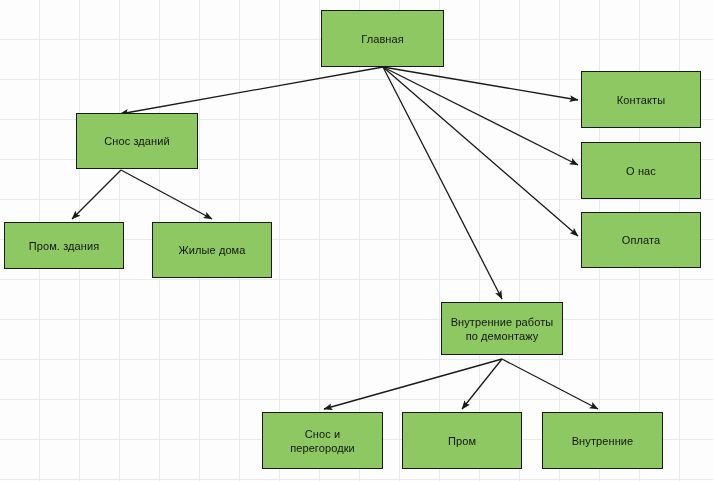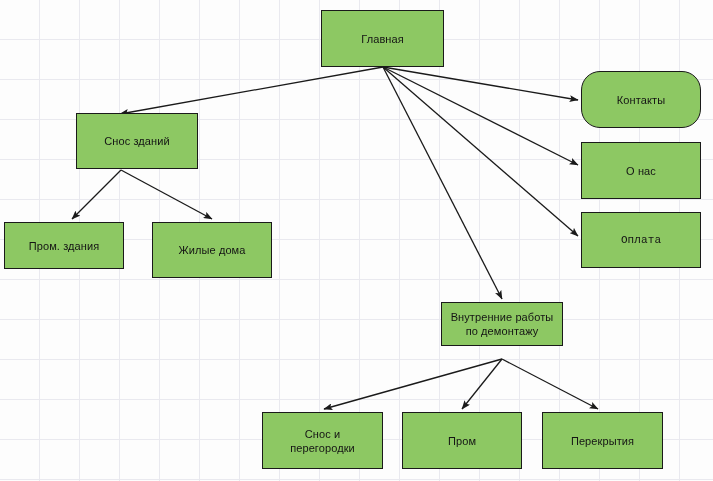--- a/index.html
+++ b/index.html
@@ -68,24 +68,24 @@
         <line x1="502" y1="359" x2="462" y2="409" stroke="#1a1a1a" stroke-width="1.3" marker-end="url(#arrowhead)"></line>
         <line x1="502" y1="359" x2="598" y2="409" stroke="#1a1a1a" stroke-width="1.3" marker-end="url(#arrowhead)"></line>
       </g>
   </svg>
 
   <div id="node-layer">
       <div class="node" style="left: 321px; top: 10px; width: 123px; height: 57px; background: rgb(141, 200, 99); border-color: rgb(26, 26, 26);">Главная</div>
       <div class="node" style="left: 60px; top: 113px; width: 122px; height: 56px; background: rgb(141, 200, 99); border-color: rgb(26, 26, 26); margin-left: 16px;">Снос зданий</div>
       <div class="node" style="left: 4px; top: 222px; width: 120px; height: 47px; background: rgb(141, 200, 99); border-color: rgb(26, 26, 26);">Пром. здания</div>
       <div class="node" style="left: 152px; top: 222px; width: 120px; height: 56px; background: rgb(141, 200, 99); border-color: rgb(26, 26, 26);">Жилые дома</div>
-      <div class="node" style="left: 581px; top: 71px; width: 120px; height: 57px; background: rgb(141, 200, 99); border-color: rgb(26, 26, 26); border-radius: 19px;">Контакты</div>
+      <div class="node" style="left: 581px; top: 71px; width: 120px; height: 57px; background: rgb(141, 200, 99); border-color: rgb(26, 26, 26);">Контакты</div>
       <div class="node" style="left: 581px; top: 142px; width: 120px; height: 57px; background: rgb(141, 200, 99); border-color: rgb(26, 26, 26); text-align: center;">О нас</div>
-      <div class="node" style="left: 581px; top: 212px; width: 120px; height: 56px; background: rgb(141, 200, 99); border-color: rgb(26, 26, 26); font-family: Liberation Mono, monospace;">Оплата</div>
-      <div class="node" style="left: 441px; top: 302px; width: 122px; height: 44px; background: rgb(141, 200, 99); border-color: rgb(26, 26, 26);">Внутренние работы
+      <div class="node" style="left: 581px; top: 212px; width: 120px; height: 56px; background: rgb(141, 200, 99); border-color: rgb(26, 26, 26);">Оплата</div>
+      <div class="node" style="left: 441px; top: 302px; width: 122px; height: 53px; background: rgb(141, 200, 99); border-color: rgb(26, 26, 26);">Внутренние работы
 по демонтажу</div>
       <div class="node" style="left: 262px; top: 412px; width: 121px; height: 57px; background: rgb(141, 200, 99); border-color: rgb(26, 26, 26);">Снос и
 перегородки</div>
       <div class="node" style="left: 402px; top: 412px; width: 120px; height: 57px; background: rgb(141, 200, 99); border-color: rgb(26, 26, 26);">Пром</div>
-      <div class="node" style="left: 542px; top: 412px; width: 121px; height: 57px; background: rgb(141, 200, 99); border-color: rgb(26, 26, 26);">Перекрытия</div>
+      <div class="node" style="left: 542px; top: 412px; width: 121px; height: 57px; background: rgb(141, 200, 99); border-color: rgb(26, 26, 26);">Внутренние</div>
     </div>
 
 </div>
 
 </body></html>

